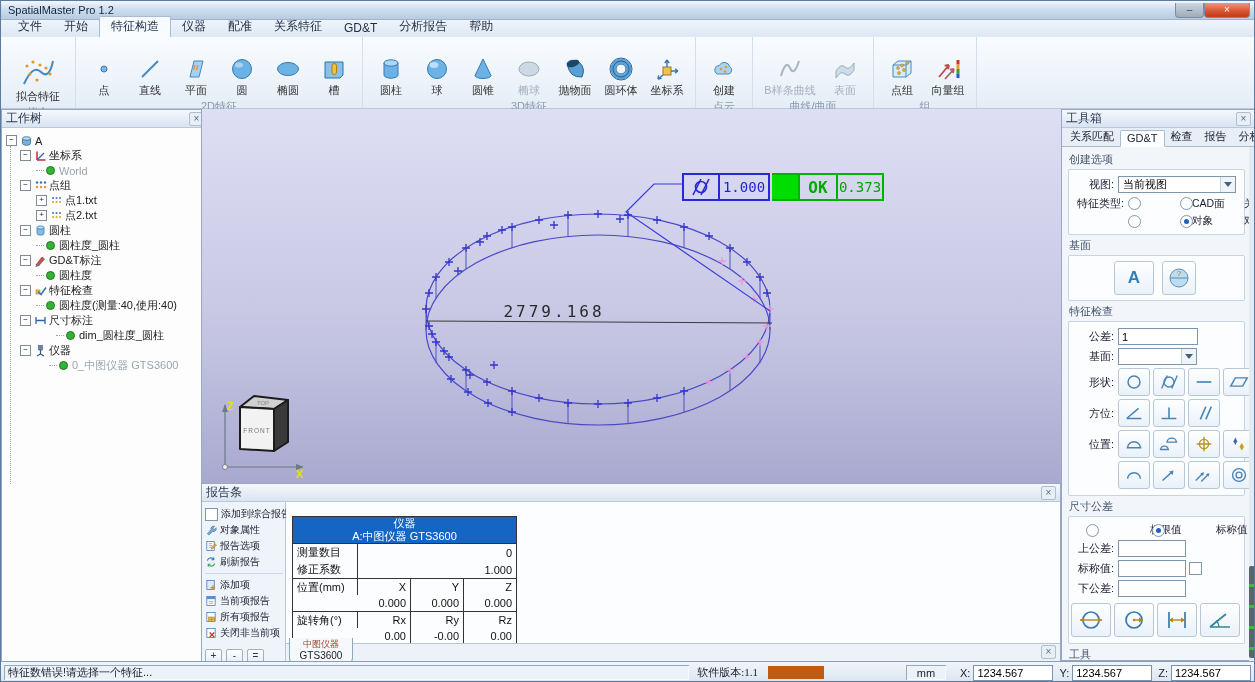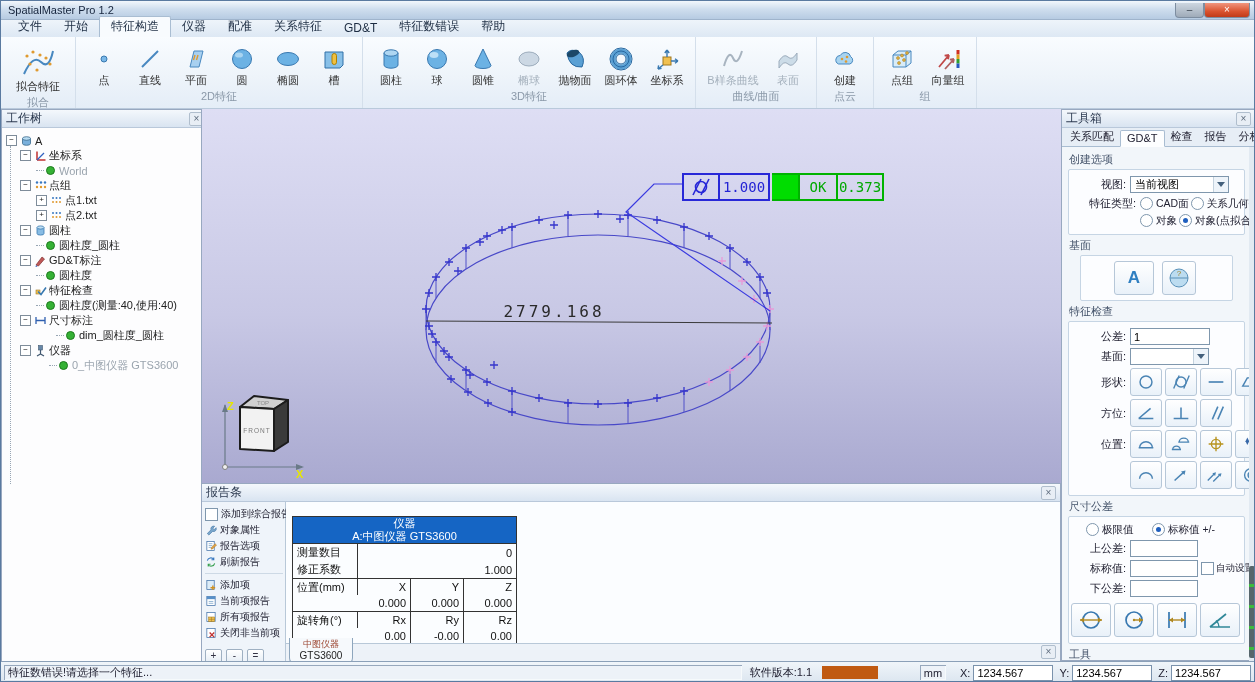--- a/index.html
+++ b/index.html
@@ -18,21 +18,21 @@
   .wbtn.close{width:44px;background:linear-gradient(#f0957e,#d9532f 60%,#c03a18);}
   
   .menubar{position:absolute;left:0;top:19px;width:100%;height:17px;
     background:linear-gradient(#eef4fa,#dde8f4);display:flex;align-items:flex-end;padding-left:6px;box-sizing:border-box;}
   .mtab{font-size:12px;color:#1c2c42;padding:1px 11px 2px;cursor:default;white-space:nowrap;}
   .mtab.active{background:#f8fbfe;border:1px solid #a9bdd2;border-bottom:none;border-radius:2px 2px 0 0;}
   
   .ribbon{position:absolute;left:0;top:36px;width:100%;height:72px;
     background:linear-gradient(#f9fcff,#eef4fa 55%,#e4edf7);
     border-bottom:1px solid #b9c9db;display:flex;box-sizing:border-box;}
-  .rgroup{display:flex;flex-direction:column;border-right:1px solid #d4dfeb;padding:6px 3px;}
+  .rgroup{display:flex;flex-direction:column;border-right:1px solid #d4dfeb;padding:16px 3px;}
   .ritems{display:flex;align-items:flex-end;flex:1;padding:2px 2px 0;}
   .rglabel{text-align:center;font-size:11px;color:#8a98a8;height:15px;line-height:14px;}
   .ritem{width:46px;display:flex;flex-direction:column;align-items:center;padding:1px 0;cursor:default;}
   .ritem.w64{width:64px;}
   .ritem .rlbl{font-size:11px;color:#333;white-space:nowrap;margin-top:1px;}
   .ritem.dis .rlbl{color:#a4b0bc;}
   .icn{display:flex;align-items:center;justify-content:center;}
   .icn svg{display:block;}
   
   .panel{position:absolute;box-sizing:border-box;background:#f2f6fa;border:1px solid #98a8c0;}
@@ -53,21 +53,21 @@
   .dot{width:7px;height:7px;flex:none;border-radius:50%;background:#35b135;border:1px solid #1d7a1d;margin:0 4px 0 1px;}
   .tspine{position:absolute;left:8px;top:18px;height:338px;border-left:1px dotted #98a6b4;}
   
   .viewport{position:absolute;left:200px;top:108px;width:860px;height:374px;
     background:linear-gradient(#dedef4,#c8c8e5 55%,#a9a9d0);border-left:1px solid #98a8c0;box-sizing:border-box;}
   .callout{position:absolute;left:480px;top:64px;height:26px;display:flex;font-family:"DejaVu Sans Mono",monospace;}
   .ccell{height:24px;display:flex;align-items:center;justify-content:center;box-sizing:content-box;}
   .cb1{border:2px solid #2828d8;border-right:none;width:34px;}
   .cb2{border:2px solid #2828d8;width:48px;color:#2424d4;font-size:14px;}
   .cgrn{width:26px;background:#00dd00;border:2px solid #00b300;border-left:none;margin-left:2px;}
-  .cok{width:36px;border:2px solid #00b300;border-left:none;color:#00a800;font-size:14px;font-weight:normal;}
+  .cok{width:36px;border:2px solid #00b300;border-left:none;color:#00a800;font-size:16px;font-weight:bold;}
   .cdev{width:44px;border:2px solid #00b300;border-left:none;color:#00a800;font-size:14px;}
   
   .reportbar{left:200px;top:482px;width:860px;height:178px;}
   .rb-body{display:flex;height:calc(100% - 17px);}
   .rb-side{width:84px;flex:none;background:#eff4fa;border-right:1px solid #b8c8d8;padding:4px 2px 0 3px;box-sizing:border-box;}
   .rb-item{display:flex;align-items:center;height:16px;font-size:10px;color:#223;white-space:nowrap;cursor:default;}
   .rb-item svg,.rb-item .cb{margin-right:3px;flex:none;}
   .rb-sep{border-top:1px solid #cdd9e5;margin:3px 0;}
   .rb-btns{display:flex;gap:4px;margin-top:8px;}
   .sbtn{width:15px;height:13px;border:1px solid #9fb0c2;background:linear-gradient(#fff,#e4ecf4);
@@ -89,51 +89,51 @@
   .sheet-tab .l2{font-size:10px;color:#222;line-height:11px;}
   .rb-tabclose{position:absolute;right:4px;top:1px;}
   
   .toolbox{left:1060px;top:108px;width:195px;height:552px;}
   .tb-tabs{height:18px;display:flex;align-items:flex-end;background:#e7eef6;border-bottom:1px solid #a9bdd2;padding-left:2px;}
   .tbtab{font-size:11px;color:#223;padding:1px 6px 2px;white-space:nowrap;cursor:default;}
   .tbtab.active{background:#fdfeff;border:1px solid #a9bdd2;border-bottom:1px solid #fdfeff;border-radius:2px 2px 0 0;position:relative;top:1px;}
   .tb-body{position:relative;height:calc(100% - 36px);overflow:hidden;padding:2px 10px 0 6px;box-sizing:border-box;}
   .sect-title{font-size:11px;color:#44536a;margin:3px 0 2px 1px;}
   .sect{border:1px solid #c6d5e4;border-radius:2px;background:#fcfdff;padding:3px 3px;}
-  .frow{display:flex;align-items:center;margin:3px 12px;}
+  .frow{display:flex;align-items:center;margin:3px 0;}
   .flbl{width:42px;text-align:right;font-size:11px;color:#223;margin-right:4px;flex:none;white-space:nowrap;}
   .tinput{height:15px;border:1px solid #7f97ad;background:#fff;font-size:11px;padding:0 3px;
     font-family:"Liberation Sans",sans-serif;box-sizing:content-box;}
   .dd{height:17px;border:1px solid #7f97ad;background:#fff;display:flex;align-items:center;
     justify-content:space-between;font-size:11px;padding-left:4px;box-sizing:border-box;}
   .dd .arr{width:14px;height:100%;display:flex;align-items:center;justify-content:center;border-left:1px solid #c4d2de;background:#eef4fa;}
   .tri{width:0;height:0;border-left:4px solid transparent;border-right:4px solid transparent;border-top:5px solid #44607c;}
   .radio{width:11px;height:11px;border:1px solid #7f97ad;border-radius:50%;background:#fff;flex:none;
     display:inline-flex;align-items:center;justify-content:center;margin-right:3px;}
   .radio.on::after{content:"";width:5px;height:5px;border-radius:50%;background:#1f5fbf;}
-  .ropt{display:inline-flex;font-size:10.5px;color:#223;white-space:nowrap;margin-right:2px;}
+  .ropt{display:inline-flex;align-items:center;font-size:10.5px;color:#223;white-space:nowrap;margin-right:2px;gap:48px;}
   .cb{width:11px;height:11px;border:1px solid #7f97ad;background:#fff;flex:none;font-size:9px;line-height:10px;
     text-align:center;color:#1f5fbf;font-weight:bold;}
   .ib{width:30px;height:26px;border:1px solid #b6c7d8;border-radius:3px;margin-right:3px;flex:none;
     background:linear-gradient(#ffffff,#e9f1f9);display:flex;align-items:center;justify-content:center;}
   .ib2{width:38px;height:32px;}
   .center{justify-content:center;}
   .vscroll{position:absolute;right:0px;top:0px;bottom:0px;width:6px;background:#e2eaf2;}
   .vthumb{position:absolute;left:0;right:0;bottom:3px;height:92px;background:#57666c;border-radius:2px;
     background-image:repeating-linear-gradient(#57666c 0 18px,#3dbb3d 18px 21px);}
   
   .statusbar{position:absolute;left:0;top:660px;width:100%;height:22px;box-sizing:border-box;
     background:linear-gradient(#f0f5fa,#dbe5ef);border-top:1px solid #8ba0b8;
     display:flex;align-items:center;padding:0 3px;font-size:11px;color:#223;}
   .sf{box-shadow:inset 1px 1px 0 #97a8bd,inset -1px -1px 0 #f6fafc;background:#edf2f8;height:15px;
     display:flex;align-items:center;padding:0 4px;box-sizing:border-box;}
   .smsg{flex:1;margin-right:8px;}
-  .sver{margin:0 10px 0 0;}
+  .sver{margin:0 10px 0 0;font-family:Liberation Serif, serif;}
   .sorange{width:56px;height:13px;background:#c05a12;margin-right:42px;}
-  .sunit{width:26px;justify-content:center;margin-right:8px;}
+  .sunit{width:40px;justify-content:center;margin-right:8px;margin-left:40px;}
   .scoord{display:flex;align-items:center;margin-left:6px;}
   .scoord input{width:72px;height:14px;border:1px solid #7a92ac;font-size:11px;padding:0 3px;
     font-family:"Liberation Sans",sans-serif;}
   .scoord .cl{margin-right:3px;}
 </style>
 </head>
 <body>
 
 <div class="titlebar">
   <span class="title-text">SpatialMaster Pro 1.2</span>
@@ -144,21 +144,21 @@
 </div>
 
 <div class="menubar">
   <span class="mtab">文件</span>
   <span class="mtab">开始</span>
   <span class="mtab active">特征构造</span>
   <span class="mtab">仪器</span>
   <span class="mtab">配准</span>
   <span class="mtab">关系特征</span>
   <span class="mtab">GD&amp;T</span>
-  <span class="mtab">特征数错误</span>
+  <span class="mtab">分析报告</span>
   <span class="mtab">帮助</span>
 </div>
 
 <div class="ribbon">
 
   <div class="rgroup">
     <div class="ritems">
       <div class="ritem w64">
         <span class="icn">
           <svg width="36" height="32" viewBox="0 0 36 32">
@@ -303,57 +303,57 @@
             </svg>
           </span>
         <span class="rlbl">坐标系</span>
       </div>
     </div>
     <div class="rglabel">3D特征</div>
   </div>
 
   <div class="rgroup">
     <div class="ritems">
-      <div class="ritem w64 dis">
-        <span class="icn">
-            <svg width="26" height="26" viewBox="0 0 26 26">
-              <path d="M4 20 Q9 3 13 12 Q17 21 22 5" fill="none" stroke="#a8b4c0" stroke-width="2"></path>
-            </svg>
-          </span>
-        <span class="rlbl">B样条曲线</span>
-      </div>
-      <div class="ritem dis">
-        <span class="icn">
-            <svg width="26" height="26" viewBox="0 0 26 26">
-              <path d="M4 15 q5-8 9-4 q4 4 9-4 l0 7 q-5 8-9 4 q-4-4-9 4 Z" fill="#ccdce8" stroke="#9cacbc"></path>
-            </svg>
-          </span>
-        <span class="rlbl">表面</span>
-      </div>
-    </div>
-    <div class="rglabel">曲线/曲面</div>
-  </div>
-
-  <div class="rgroup">
-    <div class="ritems">
       <div class="ritem">
         <span class="icn">
             <svg width="26" height="26" viewBox="0 0 26 26">
               <path d="M6.5 18 a4.5 4.5 0 0 1 1.8-8.6 a5.6 5.6 0 0 1 10.4 1.3 a4 4 0 0 1-.9 7.3 Z" fill="#a8d4f0" stroke="#4888c0"></path>
               <g fill="#e09a30">
                 <circle cx="10" cy="13" r="1.3"></circle>
                 <circle cx="15" cy="11" r="1.3"></circle>
                 <circle cx="14" cy="15.5" r="1.3"></circle>
               </g>
             </svg>
           </span>
         <span class="rlbl">创建</span>
       </div>
     </div>
     <div class="rglabel">点云</div>
+  </div>
+
+  <div class="rgroup">
+    <div class="ritems">
+      <div class="ritem w64 dis">
+        <span class="icn">
+            <svg width="26" height="26" viewBox="0 0 26 26">
+              <path d="M4 20 Q9 3 13 12 Q17 21 22 5" fill="none" stroke="#a8b4c0" stroke-width="2"></path>
+            </svg>
+          </span>
+        <span class="rlbl">B样条曲线</span>
+      </div>
+      <div class="ritem dis">
+        <span class="icn">
+            <svg width="26" height="26" viewBox="0 0 26 26">
+              <path d="M4 15 q5-8 9-4 q4 4 9-4 l0 7 q-5 8-9 4 q-4-4-9 4 Z" fill="#ccdce8" stroke="#9cacbc"></path>
+            </svg>
+          </span>
+        <span class="rlbl">表面</span>
+      </div>
+    </div>
+    <div class="rglabel">曲线/曲面</div>
   </div>
 
   <div class="rgroup">
     <div class="ritems">
       <div class="ritem">
         <span class="icn">
             <svg width="26" height="26" viewBox="0 0 26 26">
               <path d="M4 9 l5-4 h13 v12 l-5 4 H4 Z" fill="#d8ecf8" stroke="#4888c0"></path>
               <path d="M4 9 h13 v12 M17 9 l5-4" fill="none" stroke="#4888c0"></path>
               <g fill="#e0b040" stroke="#a07820" stroke-width=".5">

